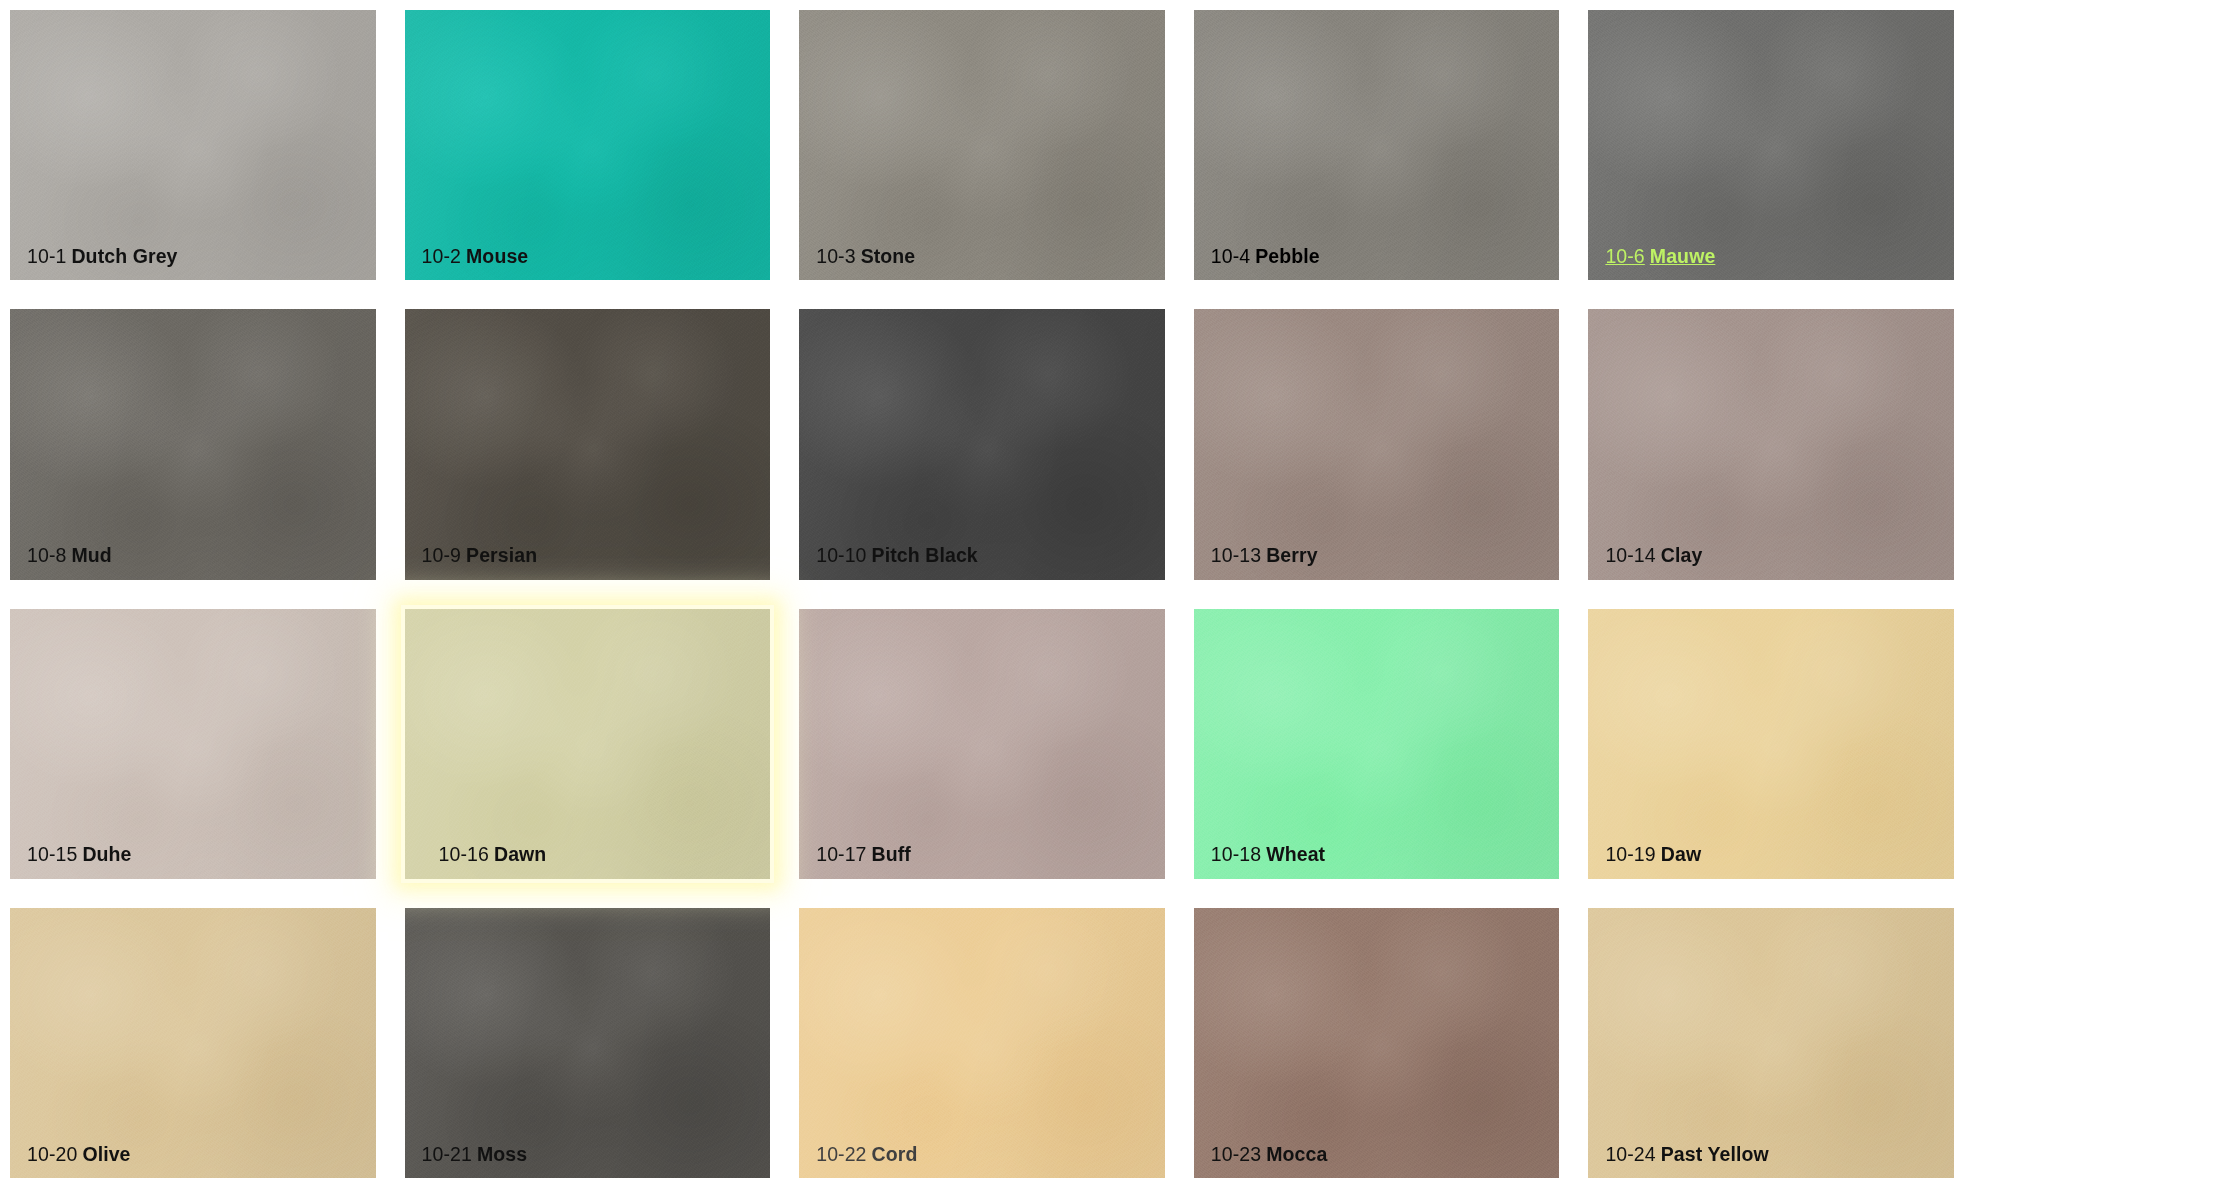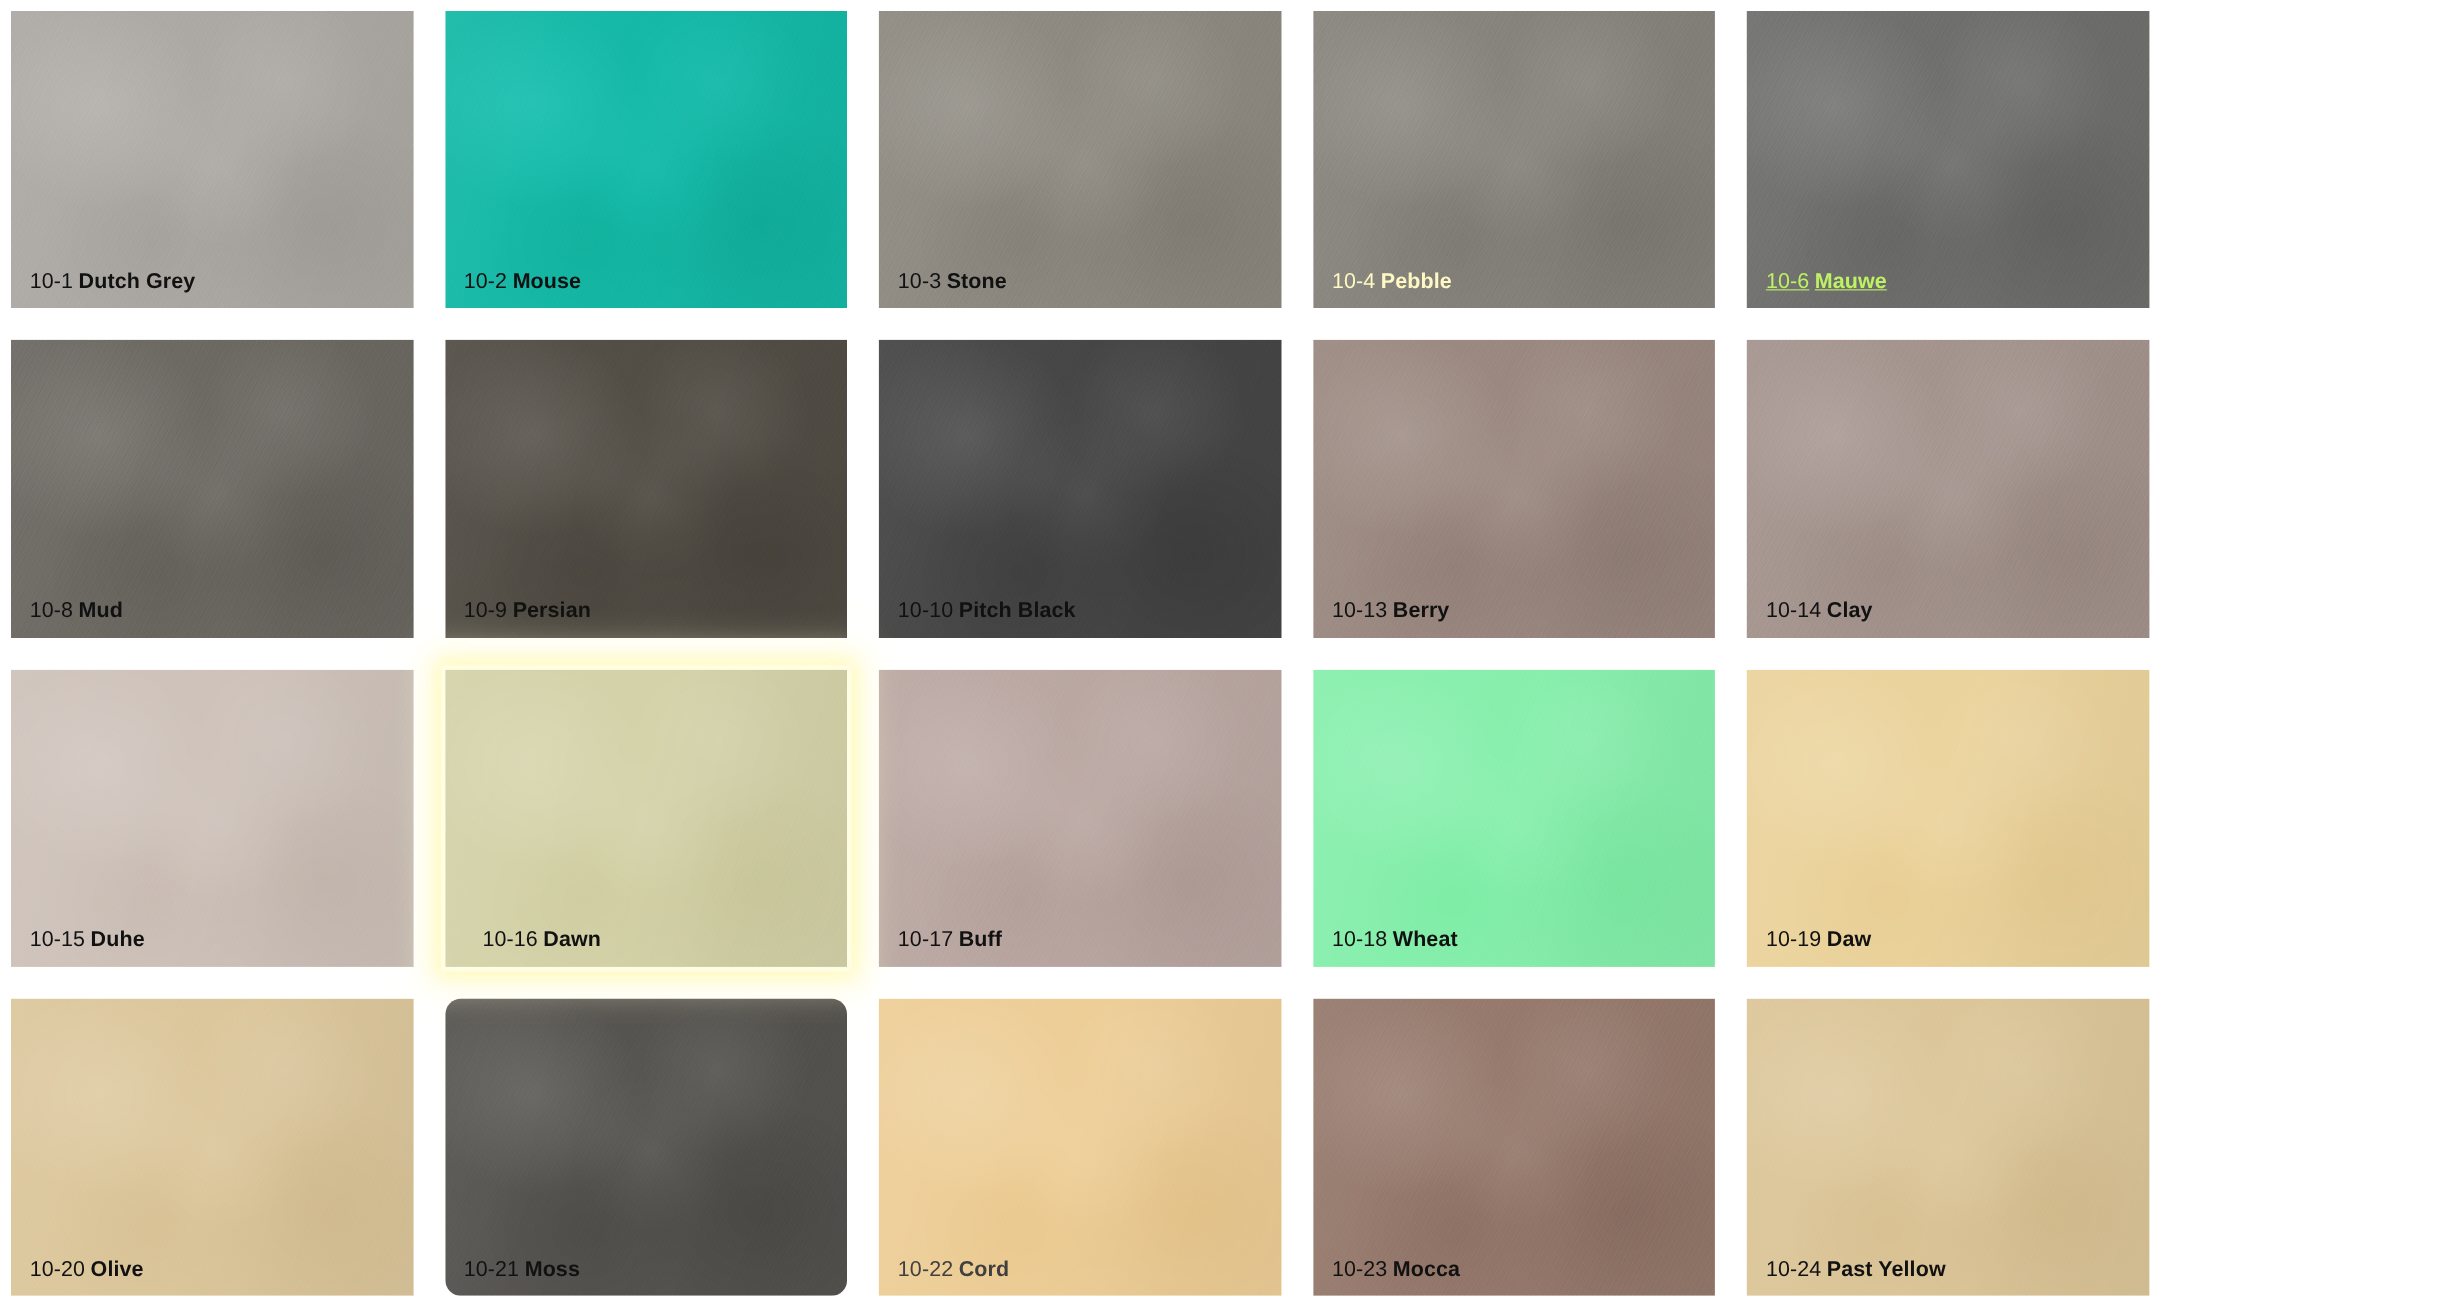--- a/index.html
+++ b/index.html
@@ -123,21 +123,21 @@
     <div class="swatch" style="background-color: rgb(141, 137, 128);">
       <div class="texture"></div>
       <div class="sheen"></div>
       <div class="grain"></div>
       <div class="swatch-label" style="color: rgb(17, 17, 17);"><span class="code">10-3</span><span class="name">Stone</span></div>
     </div>
     <div class="swatch" style="background-color: rgb(134, 131, 124);">
       <div class="texture"></div>
       <div class="sheen"></div>
       <div class="grain"></div>
-      <div class="swatch-label" style="color: #fef9c3;"><span class="code">10-4</span><span class="name">Pebble</span></div>
+      <div class="swatch-label" style="color: #000000;"><span class="code">10-4</span><span class="name">Pebble</span></div>
     </div>
     <div class="swatch" style="background-color: rgb(110, 110, 108);">
       <div class="texture"></div>
       <div class="sheen"></div>
       <div class="grain"></div>
       <div class="swatch-label" style="color: #bef264; text-decoration: underline;"><span class="code">10-6</span><span class="name">Mauwe</span></div>
     </div>
     <div class="swatch" style="background-color: rgb(107, 104, 98);">
       <div class="texture"></div>
       <div class="sheen"></div>
@@ -197,21 +197,21 @@
       <div class="sheen"></div>
       <div class="grain"></div>
       <div class="swatch-label" style="color: rgb(17, 17, 17);"><span class="code">10-19</span><span class="name">Daw</span></div>
     </div>
     <div class="swatch" style="background-color: rgb(220, 199, 156);">
       <div class="texture"></div>
       <div class="sheen"></div>
       <div class="grain"></div>
       <div class="swatch-label" style="color: rgb(17, 17, 17);"><span class="code">10-20</span><span class="name">Olive</span></div>
     </div>
-    <div class="swatch" style="background-color: rgb(85, 83, 79); border-radius: 14px;">
+    <div class="swatch" style="background-color: rgb(85, 83, 79);">
       <div class="texture"></div>
       <div class="sheen"></div>
       <div class="grain"></div>
       <div class="swatch-label" style="color: rgb(17, 17, 17);"><span class="code">10-21</span><span class="name">Moss</span></div>
     </div>
     <div class="swatch" style="background-color: rgb(237, 206, 151);">
       <div class="texture"></div>
       <div class="sheen"></div>
       <div class="grain"></div>
       <div class="swatch-label" style="color: #404040;"><span class="code">10-22</span><span class="name">Cord</span></div>

